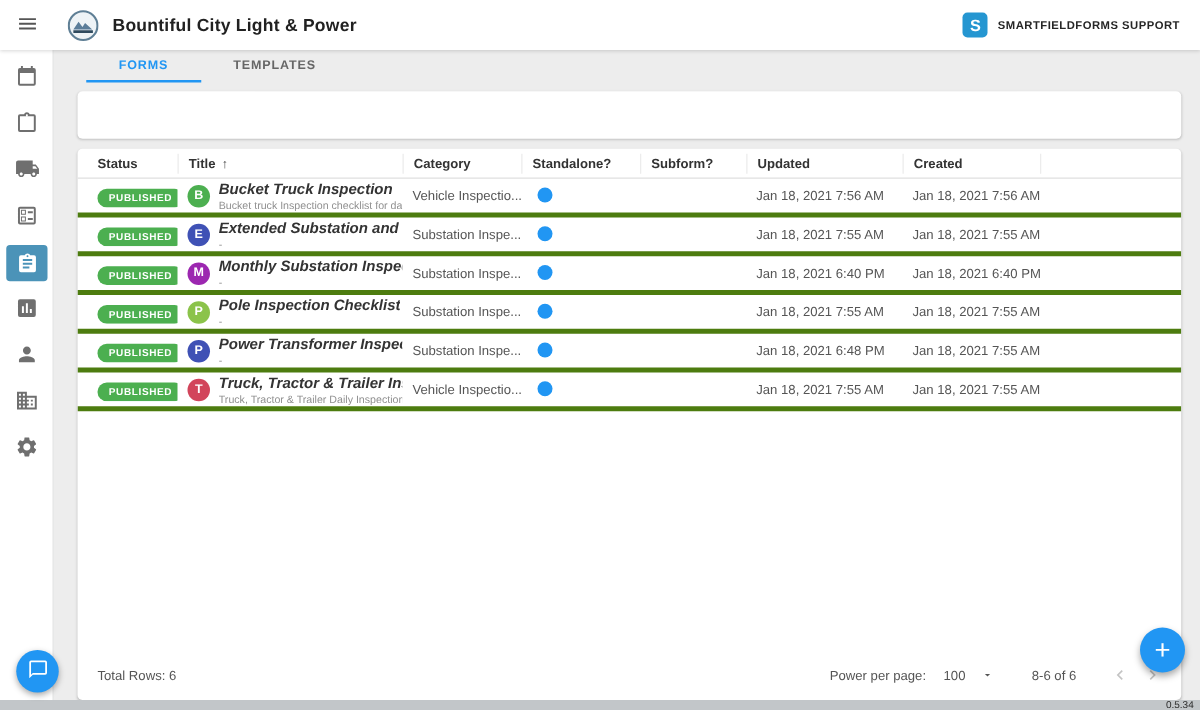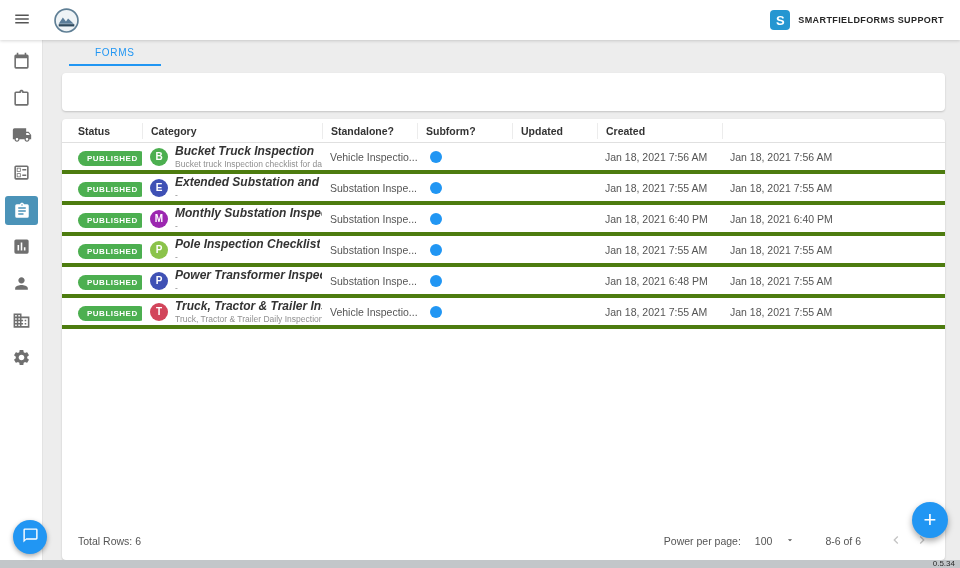--- a/index.html
+++ b/index.html
@@ -23,21 +23,21 @@
 
   
   .sidebar{position:absolute;top:40px;left:0;width:43px;bottom:8px;background:#fff;border-right:1px solid #e3e3e3;padding-top:4px;z-index:5;}
   .side-item{width:43px;height:37px;display:flex;align-items:center;justify-content:center;color:#6f6f6f;cursor:pointer;background:none;border:none;}
   .sel-box{width:33px;height:29px;border-radius:3px;background:var(--sidebar-sel);color:#fff;display:flex;align-items:center;justify-content:center;}
   .chat-fab{position:absolute;left:13px;bottom:14px;width:34px;height:34px;border-radius:50%;background:var(--accent);border:none;display:flex;align-items:center;justify-content:center;color:#fff;box-shadow:0 2px 5px rgba(0,0,0,.35);cursor:pointer;z-index:8;}
 
   
   .main{position:absolute;left:43px;top:40px;right:0;bottom:8px;background:#ededed;display:flex;flex-direction:column;overflow:hidden;}
   .tabs{height:26px;display:flex;align-items:stretch;padding-left:26px;flex:none;}
-  .tab{display:flex;align-items:center;padding:0 26px;font-size:10px;font-weight:normal;letter-spacing:.7px;color:#666;border:none;background:none;cursor:pointer;border-bottom:2px solid transparent;}
+  .tab{display:flex;align-items:center;padding:0 26px;font-size:10px;font-weight:bold;letter-spacing:.7px;color:#666;border:none;background:none;cursor:pointer;border-bottom:2px solid transparent;}
   .tab.active{color:var(--accent);border-bottom-color:var(--accent);}
   .search-card{flex:none;height:38px;margin:7px 15px 0 19px;background:#fff;border-radius:4px;box-shadow:0 1px 2px rgba(0,0,0,.18);}
   .table-card{flex:1;margin:8px 15px 0 19px;background:#fff;border-radius:4px;box-shadow:0 1px 2px rgba(0,0,0,.18);display:flex;flex-direction:column;overflow:hidden;}
 
   
   .grid-cols{display:grid;grid-template-columns:72px 180px 95px 95px 85px 125px 110px 1fr;padding-left:8px;}
   .thead{height:24px;align-items:center;border-bottom:1px solid #e0e0e0;flex:none;}
   .th{font-size:10.5px;font-weight:bold;color:#333;padding-left:8px;height:16px;line-height:16px;border-left:1px solid #ececec;white-space:nowrap;cursor:pointer;}
   .th:first-child{border-left:none;}
   .sort-arrow{margin-left:5px;font-size:10px;color:#444;}
@@ -78,20 +78,21 @@
           </svg>
       </span>
     </button>
     <span class="logo-wrap">
       <svg width="25" height="25" viewBox="0 0 24 24">
         <circle cx="12" cy="12" r="11" fill="#eef3f6" stroke="#5f7f95" stroke-width="1.6"></circle>
         <path d="M4.5 15l4-6 3 4 2-3 5.5 5z" fill="#5b7d99"></path>
         <path d="M4.5 15.5h15v2.2h-15z" fill="#2f4a5e"></path>
       </svg>
     </span>
+    <span class="app-title">Bountiful City Light &amp; Power</span>
     <span class="flex-spacer"></span>
     <button class="brand">
       <span class="s-logo">S</span>
       <span class="brand-label">SMARTFIELDFORMS SUPPORT</span>
     </button>
   </header>
 
   <nav class="sidebar">
     <button class="side-item">
       <span>
@@ -154,27 +155,31 @@
         <svg width="19" height="19" viewBox="0 0 24 24" fill="currentColor">
             <path d="M19.14 12.94c.04-.3.06-.61.06-.94 0-.32-.02-.64-.07-.94l2.03-1.58a.49.49 0 0 0 .12-.61l-1.92-3.32a.49.49 0 0 0-.59-.22l-2.39.96c-.5-.38-1.03-.7-1.62-.94l-.36-2.54a.484.484 0 0 0-.48-.41h-3.84c-.24 0-.43.17-.47.41l-.36 2.54c-.59.24-1.13.57-1.62.94l-2.39-.96a.49.49 0 0 0-.59.22L2.74 8.87c-.12.21-.08.47.12.61l2.03 1.58c-.05.3-.09.63-.09.94s.02.64.07.94l-2.03 1.58a.49.49 0 0 0-.12.61l1.92 3.32c.12.22.37.29.59.22l2.39-.96c.5.38 1.03.7 1.62.94l.36 2.54c.05.24.24.41.48.41h3.84c.24 0 .44-.17.47-.41l.36-2.54c.59-.24 1.13-.56 1.62-.94l2.39.96c.22.08.47 0 .59-.22l1.92-3.32a.49.49 0 0 0-.12-.61l-2.01-1.58zM12 15.6c-1.98 0-3.6-1.62-3.6-3.6s1.62-3.6 3.6-3.6 3.6 1.62 3.6 3.6-1.62 3.6-3.6 3.6z"></path>
           </svg>
       </span>
     </button>
   </nav>
 
   <div class="main">
     <div class="tabs">
       <button class="tab active">FORMS</button>
+      <button class="tab">TEMPLATES</button>
     </div>
 
     <div class="search-card"></div>
 
     <section class="table-card">
       <div class="thead grid-cols">
         <div class="th">Status</div>
+        <div class="th">
+          <span>Title</span><span class="sort-arrow">↑</span>
+        </div>
         <div class="th">Category</div>
         <div class="th">Standalone?</div>
         <div class="th">Subform?</div>
         <div class="th">Updated</div>
         <div class="th">Created</div>
         <div class="th"></div>
       </div>
 
       <div class="tbody">
   <div class="row grid-cols">

